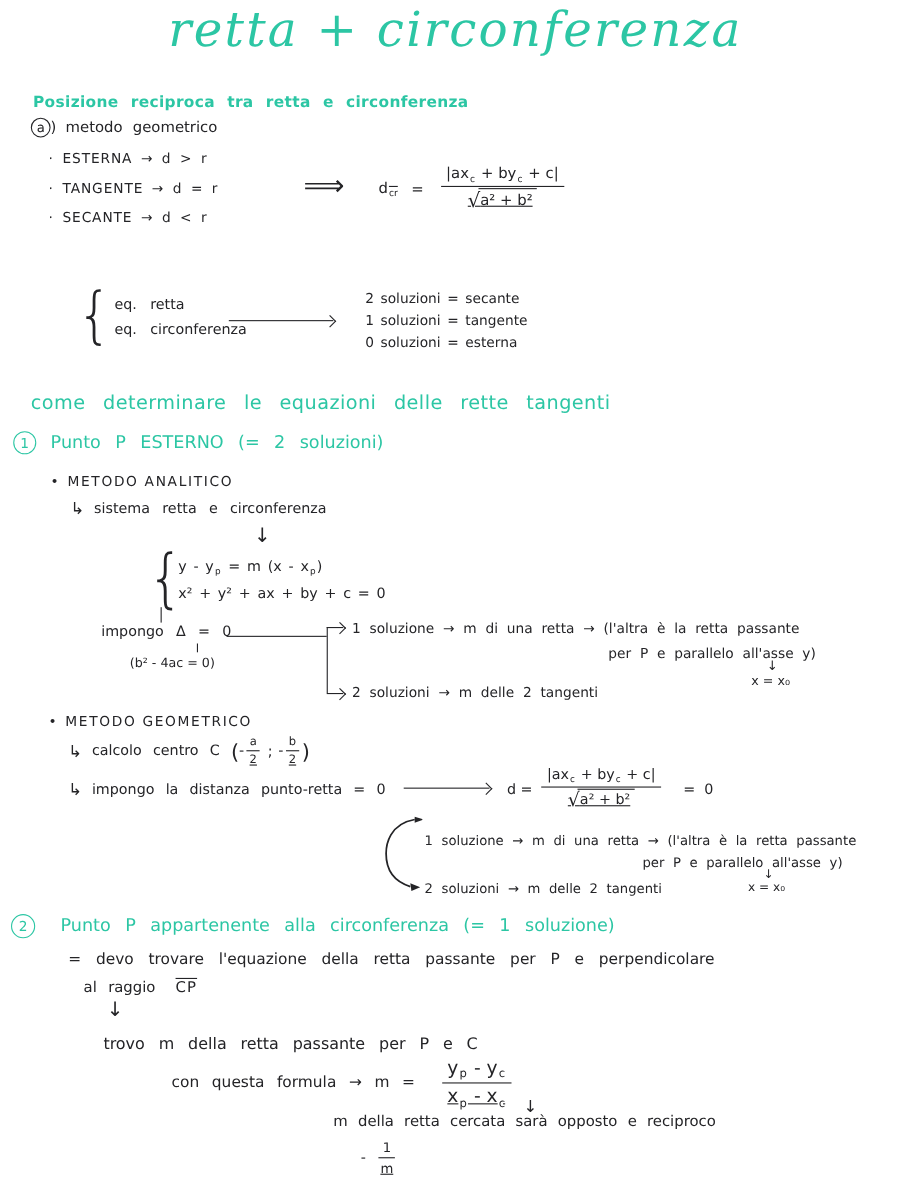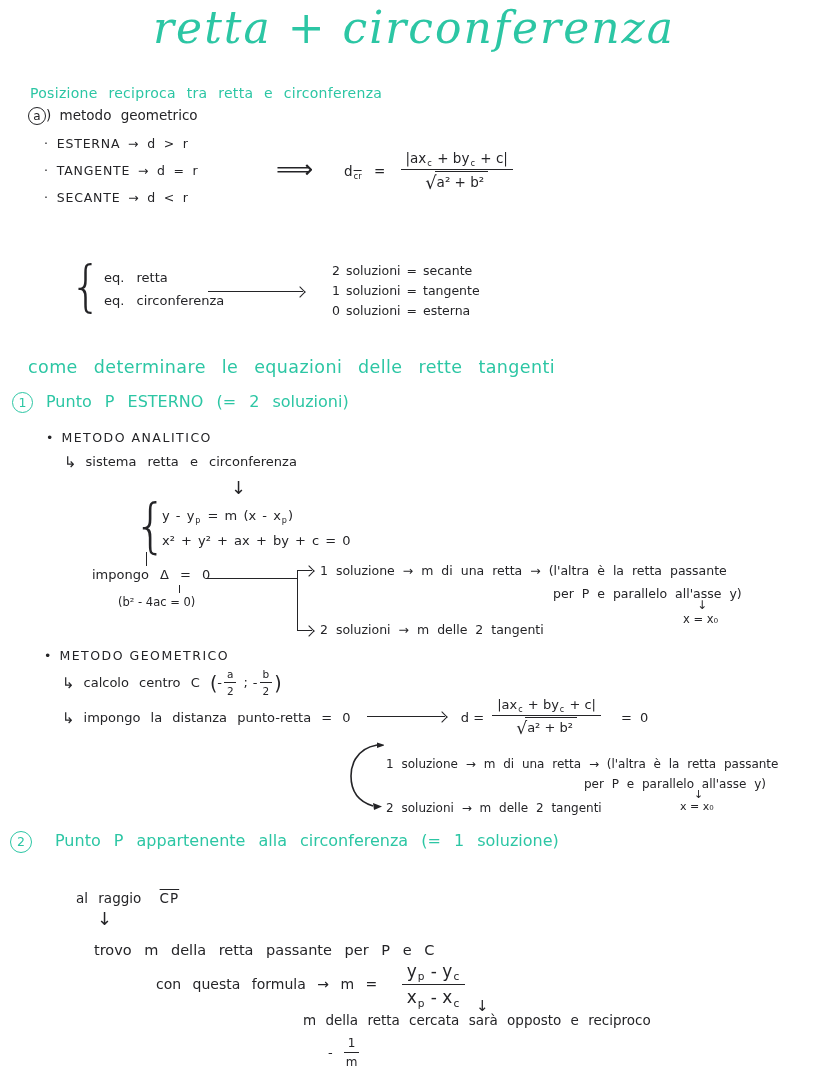--- a/index.html
+++ b/index.html
@@ -9,21 +9,21 @@
   .line { position:absolute; white-space:nowrap; line-height:1.25; }
   .teal { color:var(--accent); }
   .title { font-family:"DejaVu Serif", serif; font-style:italic; letter-spacing:2px; }
   .badge { display:inline-flex; align-items:center; justify-content:center;
            border:1.4px solid currentColor; border-radius:50%; box-sizing:border-box;
            vertical-align:middle; }
   .caps { letter-spacing:1.5px; }
   .frac { display:inline-flex; flex-direction:column; align-items:center;
           vertical-align:middle; text-align:right; margin:0 4px; }
   .num  { display:inline-block; border-bottom:1.4px solid currentColor; padding:0 5px 2px; }
-  .den  { display:inline-block; padding-top:2px; }
+  .den  { display:inline-block; padding-top:2px;text-decoration:underline; }
   .sb   { font-size:0.62em; position:relative; top:0.32em; margin:0 1px; }
   .ol   { text-decoration:overline; }
   .sqrt { font-size:1.32em; vertical-align:-2px; margin-right:-2px; }
   .rad  { border-top:1.4px solid currentColor; padding:2px 4px 0 2px; }
   .brace{ position:absolute; font-weight:300; transform:scaleY(1.12); transform-origin:center; line-height:1; }
   .hline{ position:absolute; border-top:1.5px solid var(--ink); }
   .vline{ position:absolute; border-left:1.4px solid var(--ink); }
   .harrow { position:absolute; border-top:1.5px solid var(--ink); height:0; }
   .harrow::after, .harrow-inline::after { content:""; position:absolute; right:-1px; top:-4.4px;
            width:7px; height:7px; border-top:1.5px solid var(--ink); border-right:1.5px solid var(--ink);
@@ -33,21 +33,21 @@
   .hook { display:inline-block; margin-right:9px; font-size:1.15em; vertical-align:-1px; }
   .bullet { display:inline-block; margin-right:8px; }
 </style>
 </head>
 <body>
 
 <div class="page">
 
   <div class="line title teal" style="left:0; top:8; width:828px; text-align:center; font-size:44px;">retta + circonferenza</div>
 
-  <div class="line teal" style="left:30px; top:85px; font-size:14px; word-spacing:6px; letter-spacing:0.3px;">Posizione reciproca tra retta e circonferenza</div>
+  <div class="line teal" style="left:30px; top:85px; font-size:14px; word-spacing:6px; letter-spacing:0.3px;font-weight:bold;">Posizione reciproca tra retta e circonferenza</div>
 
   <div class="line" style="left:28px; top:107px; font-size:13.5px;">
     <span class="badge" style="width:18px; height:18px; font-size:12px;">a</span><span>)</span>
     <span style="word-spacing:5px; margin-left:4px;">metodo geometrico</span>
   </div>
 
   <div class="line" style="left:44px; top:136px; font-size:12.5px; letter-spacing:0.8px; word-spacing:3px;">
     <span class="bullet">·</span><span>ESTERNA → d &gt; r</span>
   </div>
   <div class="line" style="left:44px; top:163px; font-size:12.5px; letter-spacing:0.8px; word-spacing:3px;">
@@ -150,20 +150,21 @@
   <div class="line" style="left:584px; top:777px; font-size:12px; word-spacing:4px;">per P e parallelo all'asse y)</div>
   <div class="line" style="left:694px; top:788px; font-size:11px;">↓</div>
   <div class="line" style="left:680px; top:800px; font-size:11px;">x = x₀</div>
   <div class="line" style="left:386px; top:801px; font-size:12px; word-spacing:4px;">2 soluzioni → m delle 2 tangenti</div>
 
   <div class="line teal" style="left:10px; top:831px;">
     <span class="badge" style="width:22px; height:22px; font-size:12.5px;">2</span>
   </div>
   <div class="line teal" style="left:55px; top:831px; font-size:16px; word-spacing:8px;">Punto P appartenente alla circonferenza (= 1 soluzione)</div>
 
+  <div class="line" style="left:62px; top:864px; font-size:14px; word-spacing:9px;">= devo trovare l'equazione della retta passante per P e perpendicolare</div>
 
   <div class="line" style="left:76px; top:890px; font-size:13.5px;">
     <span style="word-spacing:6px;">al raggio</span>
     <span class="ol" style="margin-left:14px; letter-spacing:1px;">CP</span>
   </div>
 
   <div class="line" style="left:97px; top:908px; font-size:18px;">↓</div>
 
   <div class="line" style="left:94px; top:941px; font-size:14.5px; word-spacing:8px;text-align:right;">trovo m della retta passante per P e C</div>
 

